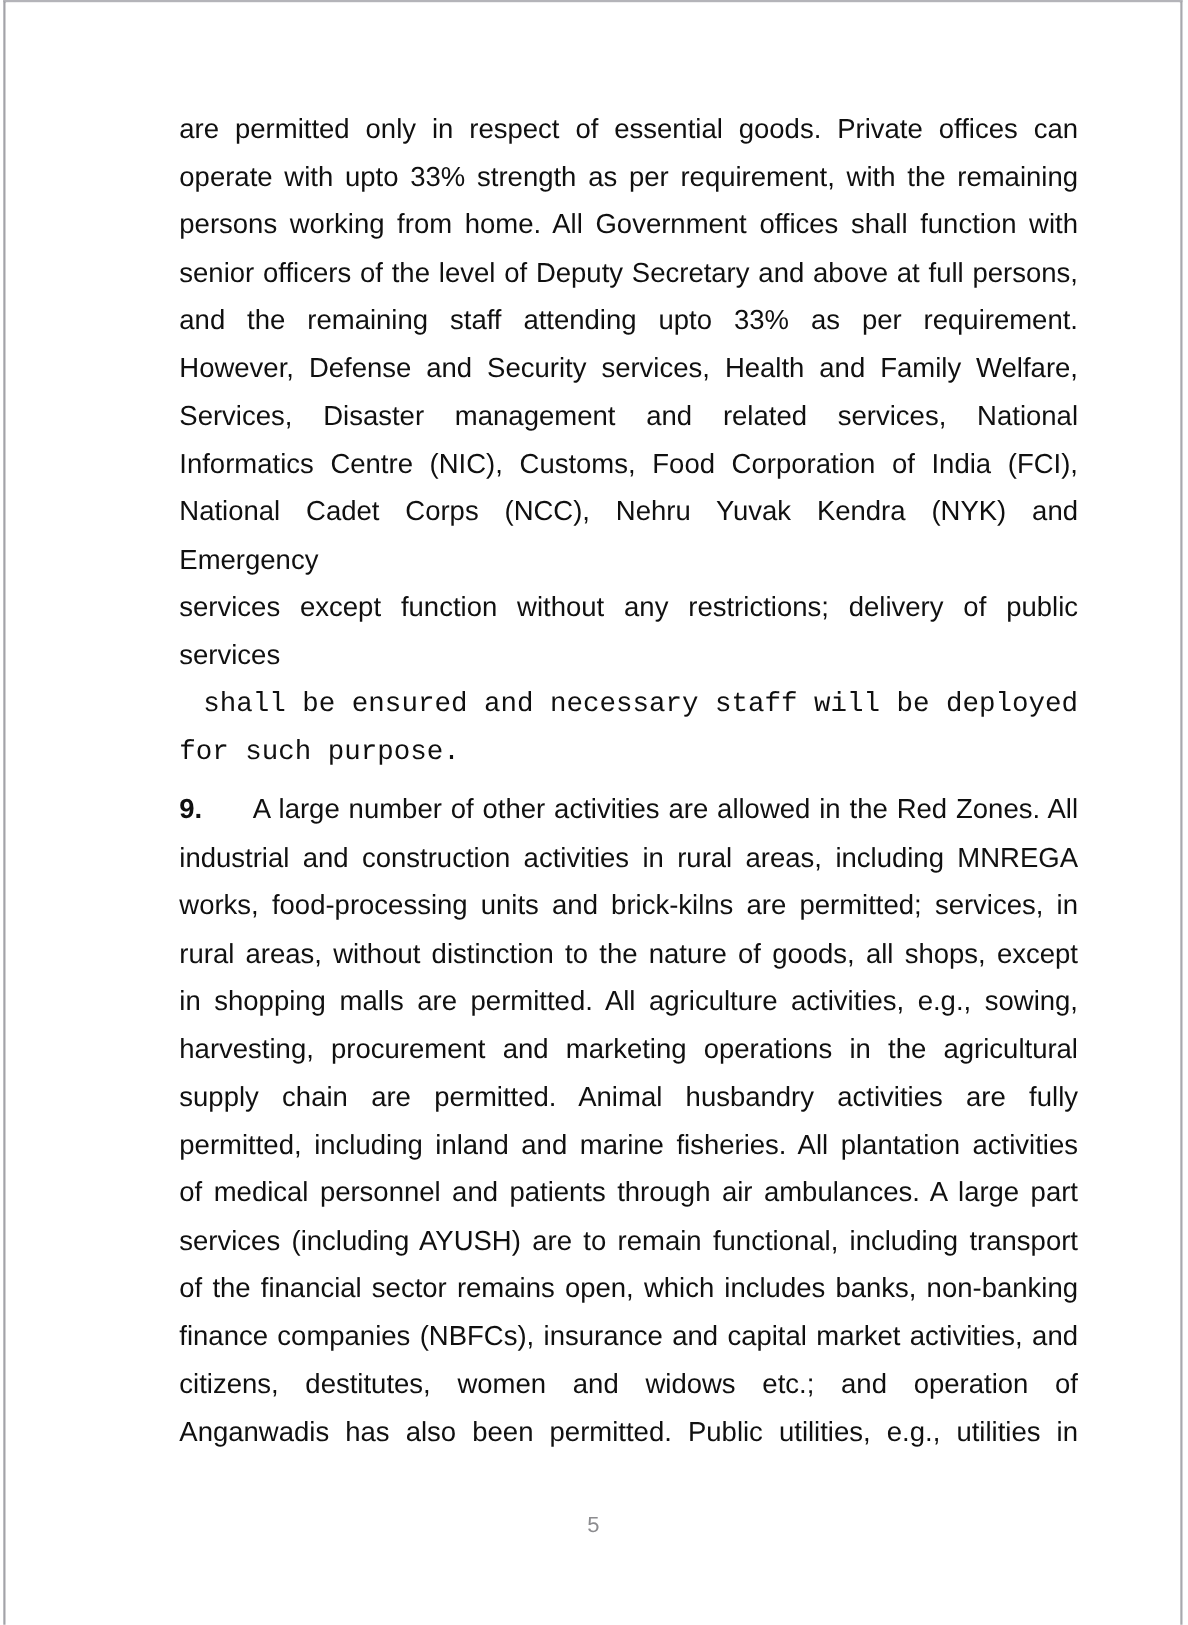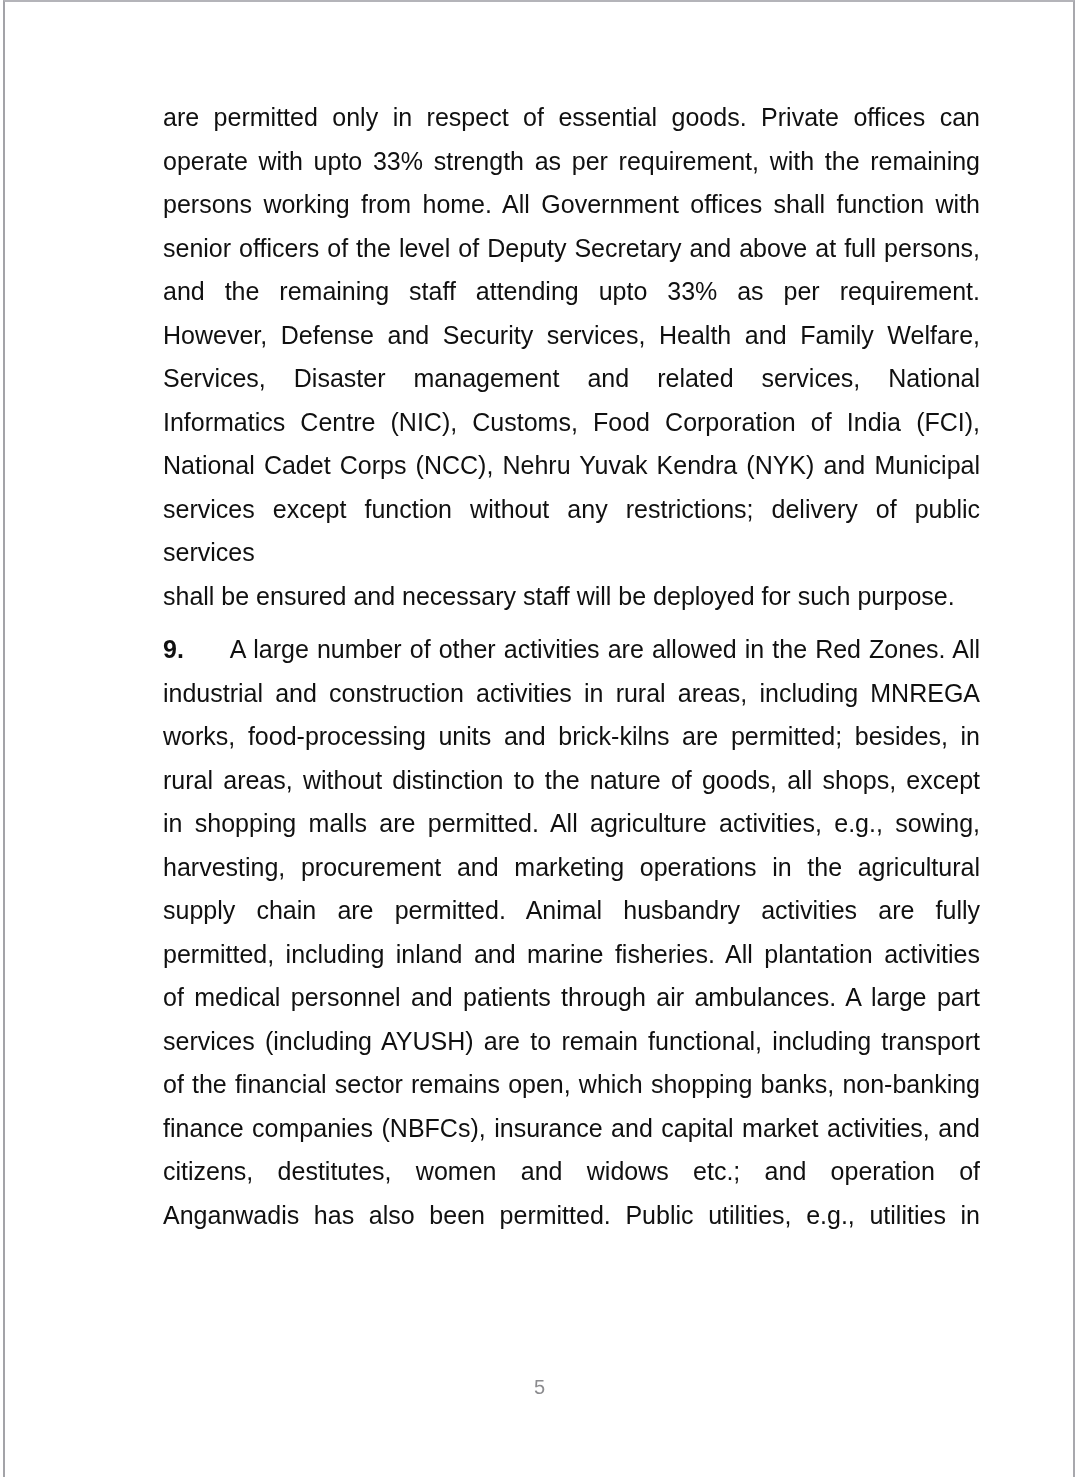--- a/index.html
+++ b/index.html
@@ -35,22 +35,23 @@
     line-height: 43.5px;
     margin-left: 32px;
   }
   .line {
     text-align: justify;
     text-align-last: justify;
     text-justify: inter-word;
     white-space: normal;
   }
   .line.last {
-    text-align: center;
+    text-align: right;
     text-align-last: left;
+    font-family: Liberation Mono, monospace;
   }
   .para9 {
     margin-top: 10px;
   }
   .marker {
     font-weight: bold;
   }
   .tab {
     display: inline-block;
     width: 46px;
@@ -76,37 +77,37 @@
 
     <section>
       <div class="line">are permitted only in respect of essential goods. Private offices can</div>
       <div class="line">operate with upto 33% strength as per requirement, with the remaining</div>
       <div class="line">persons working from home. All Government offices shall function with</div>
       <div class="line">senior officers of the level of Deputy Secretary and above at full persons,</div>
       <div class="line">and the remaining staff attending upto 33% as per requirement.</div>
       <div class="line">However, Defense and Security services, Health and Family Welfare,</div>
       <div class="line">Services, Disaster management and related services, National</div>
       <div class="line">Informatics Centre (NIC), Customs, Food Corporation of India (FCI),</div>
-      <div class="line">National Cadet Corps (NCC), Nehru Yuvak Kendra (NYK) and Municipal</div>
+      <div class="line">National Cadet Corps (NCC), Nehru Yuvak Kendra (NYK) and Emergency</div>
       <div class="line">services except function without any restrictions; delivery of public services</div>
       <div class="line last">shall be ensured and necessary staff will be deployed for such purpose.</div>
     </section>
 
     <section class="para9">
       <div class="line"><span class="marker">9.</span><span class="tab"></span><span>A large number of other activities are allowed in the Red Zones. All</span></div>
       <div class="line">industrial and construction activities in rural areas, including MNREGA</div>
-      <div class="line">works, food-processing units and brick-kilns are permitted; besides, in</div>
+      <div class="line">works, food-processing units and brick-kilns are permitted; services, in</div>
       <div class="line">rural areas, without distinction to the nature of goods, all shops, except</div>
       <div class="line">in shopping malls are permitted.  All agriculture activities, e.g., sowing,</div>
       <div class="line">harvesting, procurement and marketing operations in the agricultural</div>
       <div class="line">supply chain are permitted.   Animal husbandry activities are fully</div>
       <div class="line">permitted, including inland and marine fisheries.  All plantation activities</div>
       <div class="line">of medical personnel and patients through air ambulances.  A large part</div>
       <div class="line">services (including AYUSH) are to remain functional, including transport</div>
-      <div class="line">of the financial sector remains open, which shopping banks, non-banking</div>
+      <div class="line">of the financial sector remains open, which includes banks, non-banking</div>
       <div class="line">finance companies (NBFCs), insurance and capital market activities, and</div>
       <div class="line">citizens, destitutes, women and widows etc.; and operation of</div>
       <div class="line">Anganwadis has also been permitted.  Public utilities, e.g., utilities in</div>
     </section>
 
   </main>
 
   <div class="page-number">5</div>
 </div>
 

